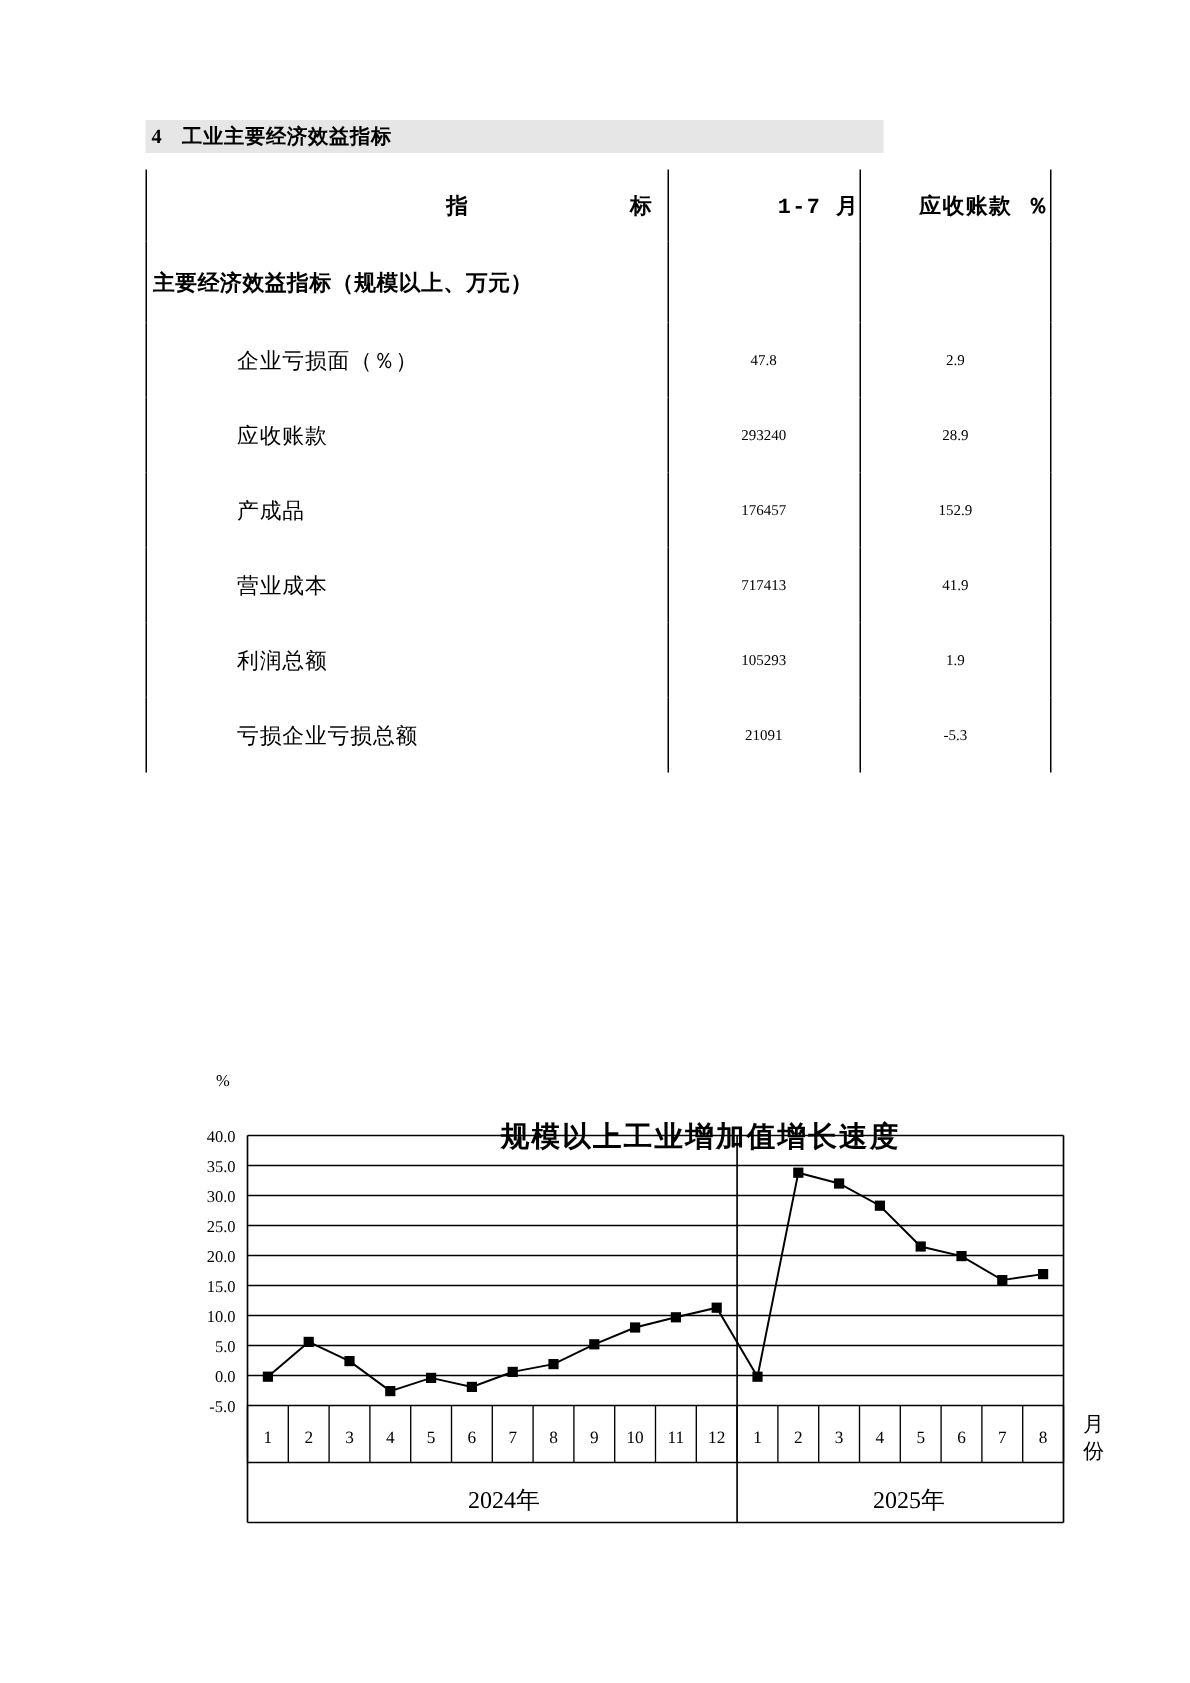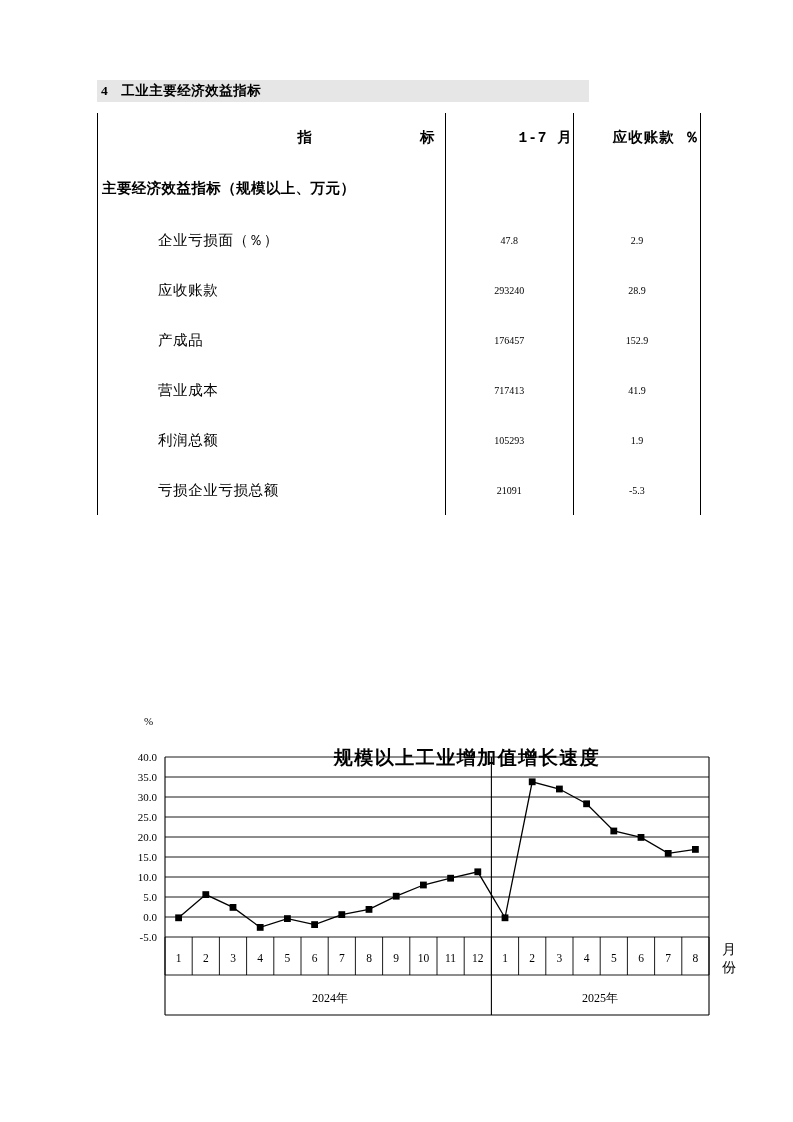--- a/index.html
+++ b/index.html
@@ -136,21 +136,21 @@
     top: 246px;
     font-size: 14px;
   }
   .plot {
     position: absolute;
     left: 0;
     top: 50px;
   }
   .yearlab {
     position: absolute;
-    font-size: 12px;
+    font-size: 16px;
     text-align: right;
   }
   .yearlab.y1 { left: 215px; top: 295px; }
   .yearlab.y2 { left: 485px; top: 295px; }
 </style>
 </head>
 <body>
 
 <div class="page">
 

